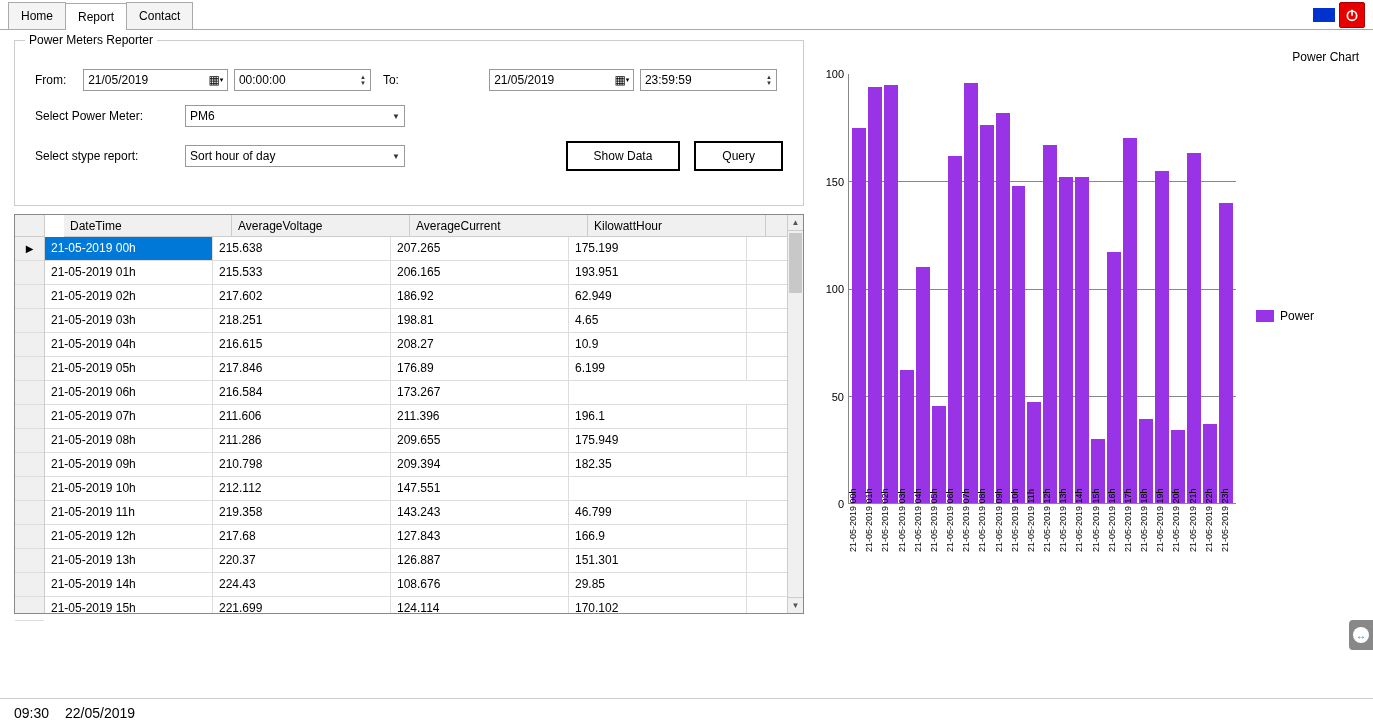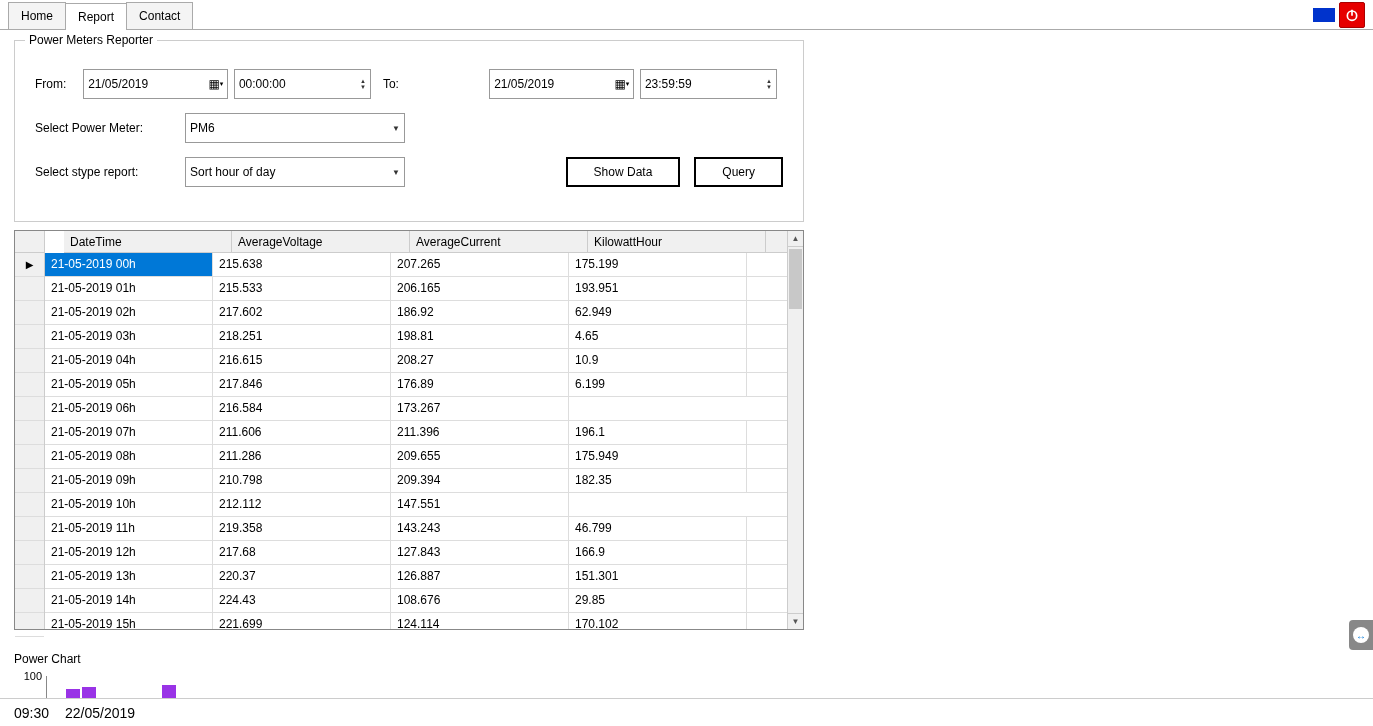--- a/index.html
+++ b/index.html
@@ -6,30 +6,30 @@
 body { font-family: Arial, sans-serif; font-size: 12px; background: #fff; width: 1373px; height: 726px; overflow: hidden; position: relative; }
 
 .topbar { height: 30px; display: flex; align-items: flex-end; border-bottom: 1px solid #aaa; padding-left: 8px; position: relative; }
 .tab { padding: 6px 12px; border: 1px solid #aaa; border-bottom: none; background: #f4f4f4; cursor: pointer; margin-right: -1px; font-size: 12px; }
 .tab.active { background: #fff; position: relative; top: 1px; }
 .topbar-right { position: absolute; right: 8px; top: 2px; display: flex; align-items: center; gap: 4px; }
 .flag { width: 22px; height: 14px; background: #0033cc; }
 .power-btn { width: 26px; height: 26px; background: #e60000; border: 1px solid #a00; display: flex; align-items: center; justify-content: center; border-radius: 2px; cursor: pointer; }
 .power-btn svg { width: 16px; height: 16px; }
 
-.main { padding: 10px 14px; display: flex; gap: 12px; height: 650px; flex-direction: column; }
+.main { padding: 10px 14px; display: flex; gap: 12px; height: 650px; }
 .left { width: 790px; }
 .right { flex: 1; padding-top: 10px; }
 
 .reporter { border: 1px solid #ccc; padding: 14px 20px 20px 20px; position: relative; margin-bottom: 8px; }
 .reporter-title { position: absolute; top: -8px; left: 10px; background: #fff; padding: 0 4px; font-size: 12px; }
 .row { display: flex; align-items: center; margin: 14px 0; }
 .row label { width: 100px; font-size: 12px; }
 .row label.wide { width: 150px; }
-.date-input, .time-input, .select-input { border: 1px solid #999; height: 22px; padding: 14px 4px; font-size: 12px; background: #fff; display: flex; align-items: center; justify-content: space-between; }
+.date-input, .time-input, .select-input { border: 1px solid #999; height: 22px; padding: 2px 4px; font-size: 12px; background: #fff; display: flex; align-items: center; justify-content: space-between; }
 .date-input { width: 150px; margin-right: 6px; }
 .time-input { width: 142px; margin-right: 6px; }
 .to-label { margin: 0 10px 0 6px; }
 .select-input { width: 220px; }
 .dropdown-arrow { font-size: 8px; color: #333; }
 .spinner-arrows { display: flex; flex-direction: column; font-size: 6px; line-height: 6px; color: #333; }
 .cal-icon { width: 14px; display: flex; justify-content: center; align-items: center; }
 
 .btn-row { display: flex; gap: 14px; margin-left: auto; }
 .btn { border: 2px solid #000; background: #fff; padding: 6px 26px; font-size: 12px; cursor: pointer; }
@@ -47,21 +47,21 @@
 .col-av { width: 178px; }
 .col-ac { width: 178px; }
 .col-kh { width: 178px; }
 .grid-row.selected .grid-cell.col-dt { background: #0078d7; color: #fff; }
 .scrollbar { width: 16px; background: #f0f0f0; border-left: 1px solid #ccc; position: relative; }
 .scroll-thumb { position: absolute; top: 18px; left: 1px; right: 1px; height: 60px; background: #c8c8c8; }
 .scroll-arrow { height: 16px; display: flex; align-items: center; justify-content: center; font-size: 8px; color: #555; }
 .scroll-arrow.top { border-bottom: 1px solid #ccc; }
 .scroll-arrow.bottom { position: absolute; bottom: 0; left: 0; right: 0; border-top: 1px solid #ccc; }
 
-.chart-title { text-align: left; font-size: 12px; margin-bottom: 10px; }
+.chart-title { text-align: right; font-size: 12px; margin-bottom: 10px; }
 .chart-wrap { display: flex; }
 .chart-area { position: relative; width: 420px; height: 480px; }
 .chart-plot { position: absolute; left: 32px; top: 0; right: 0; bottom: 50px; border-left: 1px solid #888; border-bottom: 1px solid #888; }
 .gridline { position: absolute; left: 0; right: 0; border-top: 1px solid #888; }
 .yaxis-label { position: absolute; right: 392px; font-size: 11px; transform: translateY(-50%); }
 .bars { position: absolute; left: 0; right: 0; bottom: 0; top: 0; display: flex; align-items: flex-end; padding: 0 2px; }
 .bar { flex: 1; margin: 0 1px; background: #9933e6; }
 .xlabels { position: absolute; left: 32px; right: 0; bottom: 0; height: 48px; display: flex; }
 .xlabel { flex: 1; font-size: 9px; writing-mode: vertical-rl; transform: rotate(180deg); text-align: right; padding-top: 2px; white-space: nowrap; }
 .legend { margin-left: 20px; margin-top: 4px; display: flex; align-items: center; gap: 6px; font-size: 12px; }

